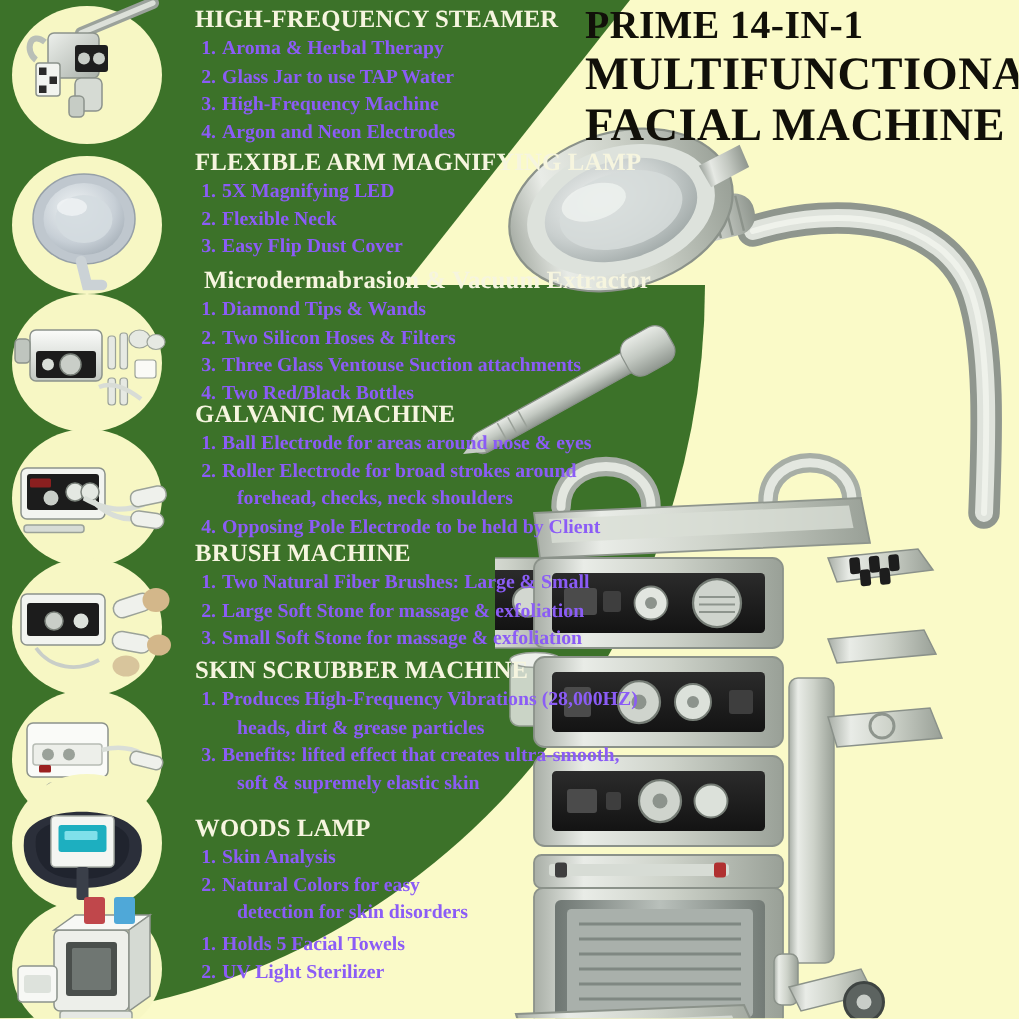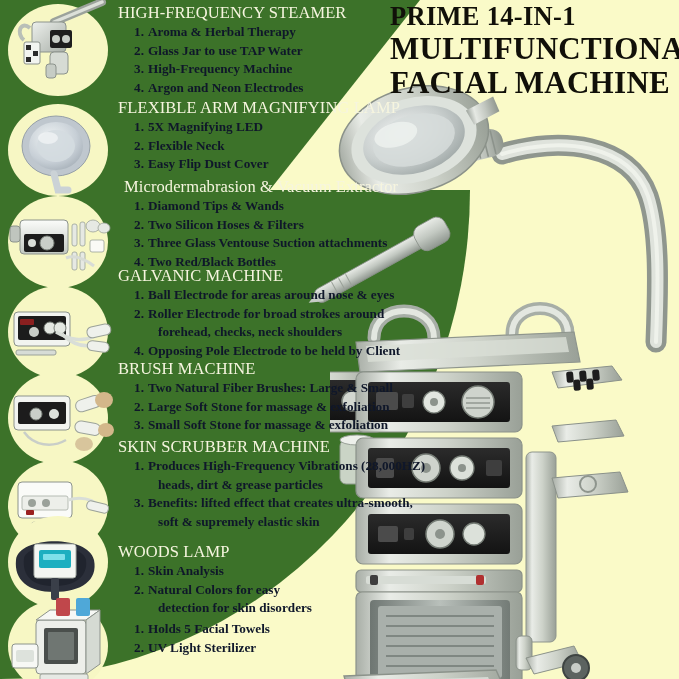--- a/index.html
+++ b/index.html
@@ -47,40 +47,40 @@
   
   .text-col{
     position:absolute;
     left:118px;top:0;
     width:350px;height:679px;
     z-index:7;
     color:#F4F3DC;
   }
   .sec{position:absolute;left:0;width:350px;}
   .sec h3{
-    margin:0 0 1px 0;
+    margin:0 0 1px 12px;
     font-family:"Liberation Serif", serif;
-    font-weight:normal;
+    font-weight:bold;
     font-size:16.5px;
     letter-spacing:0.1px;
     color:#F6F5DF;
     line-height:1.08;
     white-space:nowrap;
   }
   .sec ol{
     margin:0;padding:0;
     list-style:none;
     counter-reset:li;
   }
   .sec ol li{
     counter-increment:li;
     font-size:13.2px;
     font-weight:bold;
     line-height:1.42;
-    color:#0f172a;
+    color:#8b5cf6;
     padding-left:30px;
     position:relative;
     white-space:nowrap;
   }
   .sec ol li::before{
     content: counter(li) ".";
     position:absolute;
     left:8px;
     width:18px;
     text-align:right;

